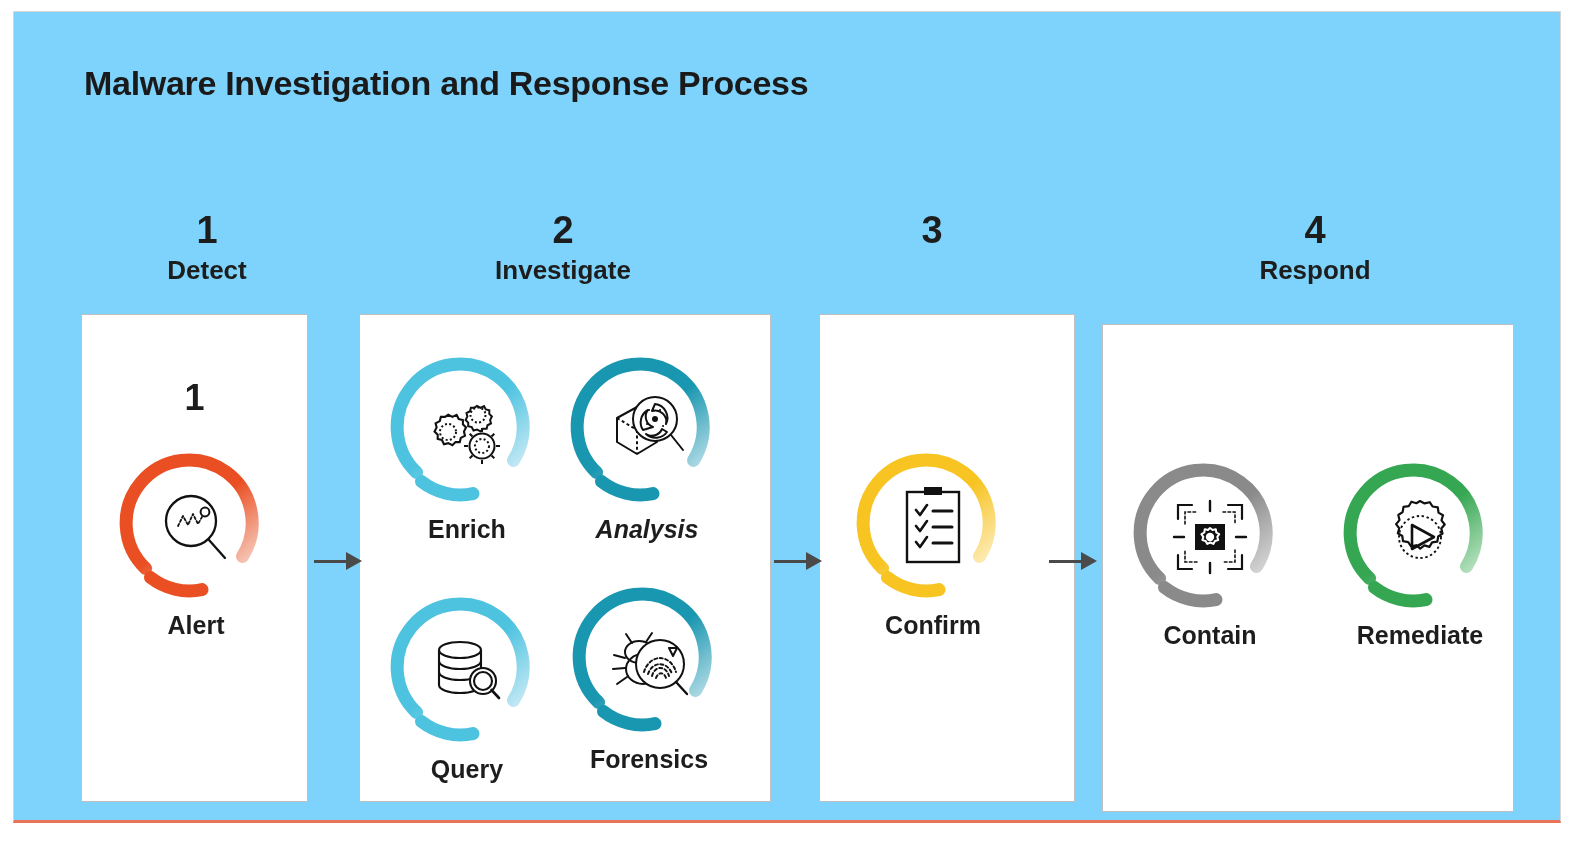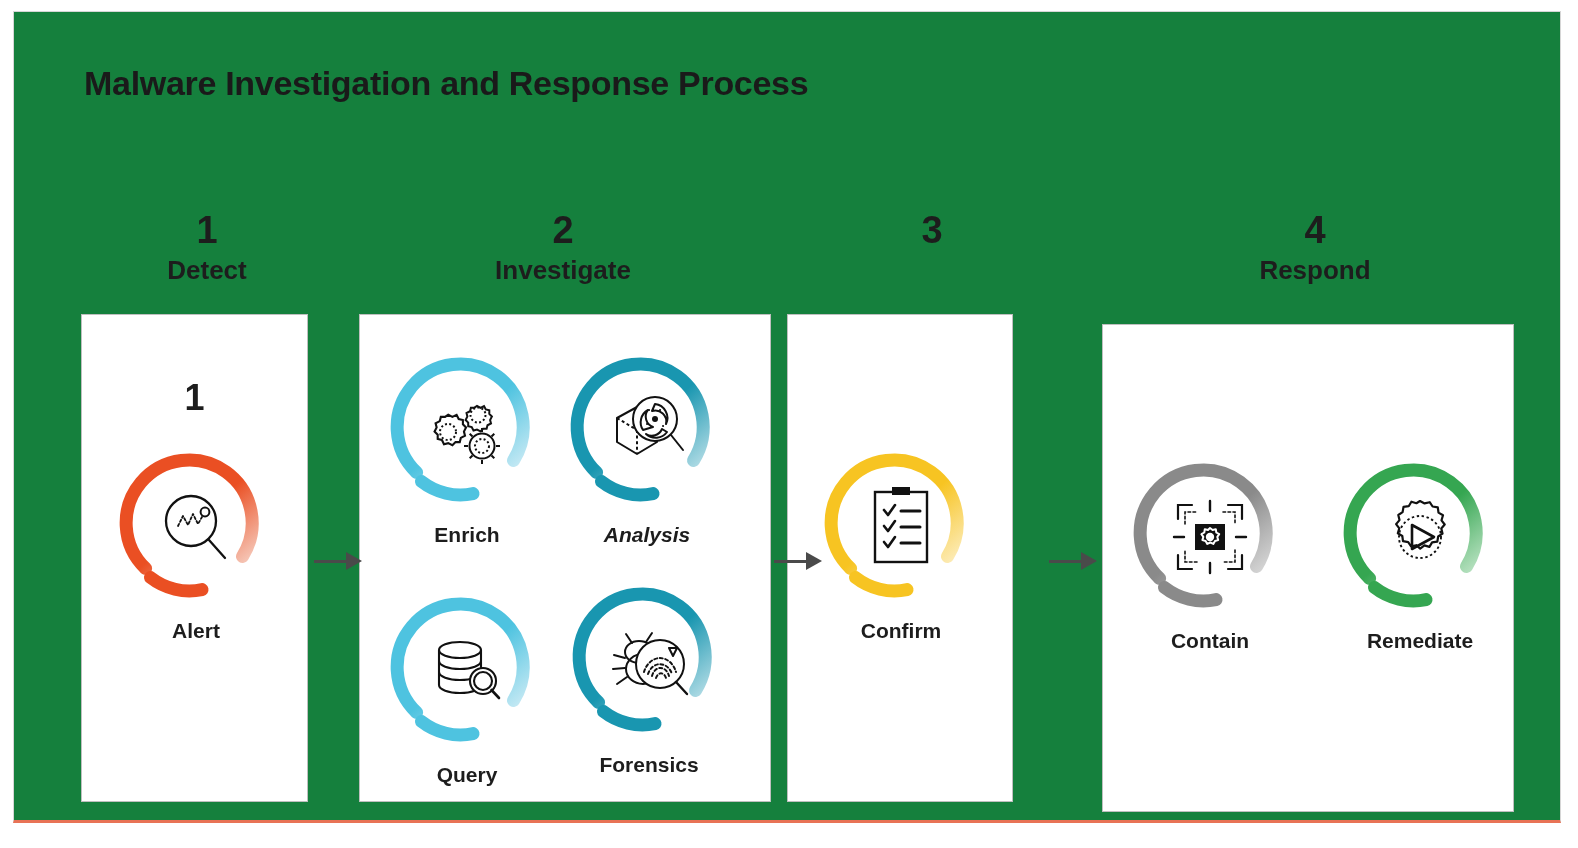--- a/index.html
+++ b/index.html
@@ -14,21 +14,21 @@
     overflow: hidden;
   }
 
   
   #slide-frame {
     position: absolute;
     left: 13px;
     top: 11px;
     width: 1548px;
     height: 812px;
-    background: #15803d;
+    background: #7dd3fc;
     border: 1px solid #d6d6d6;
     border-bottom: 3px solid #e87356;
     box-sizing: border-box;
   }
 
   
   #page-title {
     position: absolute;
     left: 70px;
     top: 52px;
@@ -99,24 +99,24 @@
   }
   .node-icon {
     position: absolute;
     left: 0; top: 0;
     width: 100%; height: 100%;
     display: flex;
     align-items: center;
     justify-content: center;
   }
   .node-label {
-    font-size: 21px;
+    font-size: 25px;
     font-weight: bold;
     color: #1d1d1d;
-    margin-top: 12px;
+    margin-top: 4px;
     white-space: nowrap;
   }
   .inner-num {
     position: absolute;
     width: 100%;
     text-align: center;
     font-size: 36px;
     font-weight: bold;
     color: #1d1d1d;
   }
@@ -314,21 +314,21 @@
               <path d="M71 60 L82 72" stroke-width="2.4"></path>
               <path d="M64 26 L72 26 L68 34 Z"></path>
             </g>
           </svg>
         </div>
       </div>
       <div class="node-label">Forensics</div>
     </div>
   </div>
 
-  <div class="panel" style="left:773px; top:302px; width:226px; height:488px;padding-left:45px;">
+  <div class="panel" style="left:805px; top:302px; width:256px; height:488px;padding-left:45px;">
 
     <div class="node" style="left:33px; top:132px; width:160px;">
       <div class="ring-wrap" style="width:160px;height:160px;">
         <svg width="160" height="160" viewBox="0 0 160 160">
           <defs>
             <linearGradient id="gradConfirm" x1="0" y1="0" x2="1" y2="1">
               <stop offset="0%" stop-color="#f7c422"></stop>
               <stop offset="55%" stop-color="#f7c422"></stop>
               <stop offset="100%" stop-color="#fdf0c8"></stop>
             </linearGradient>

